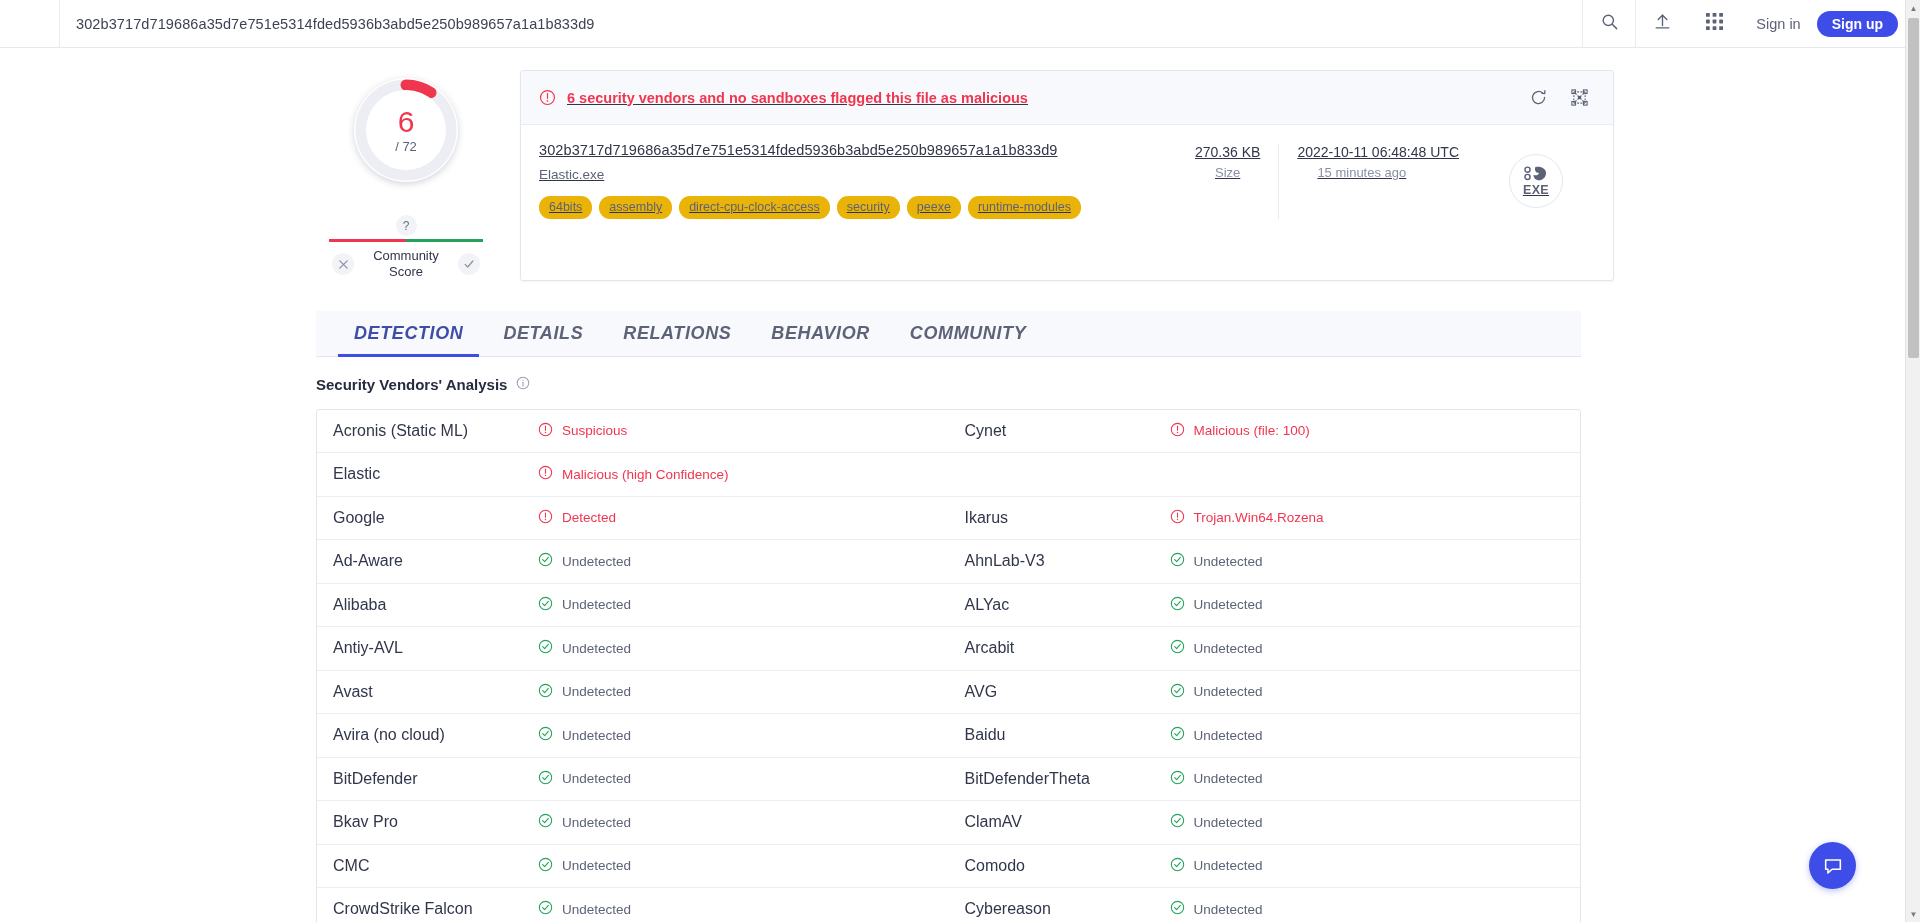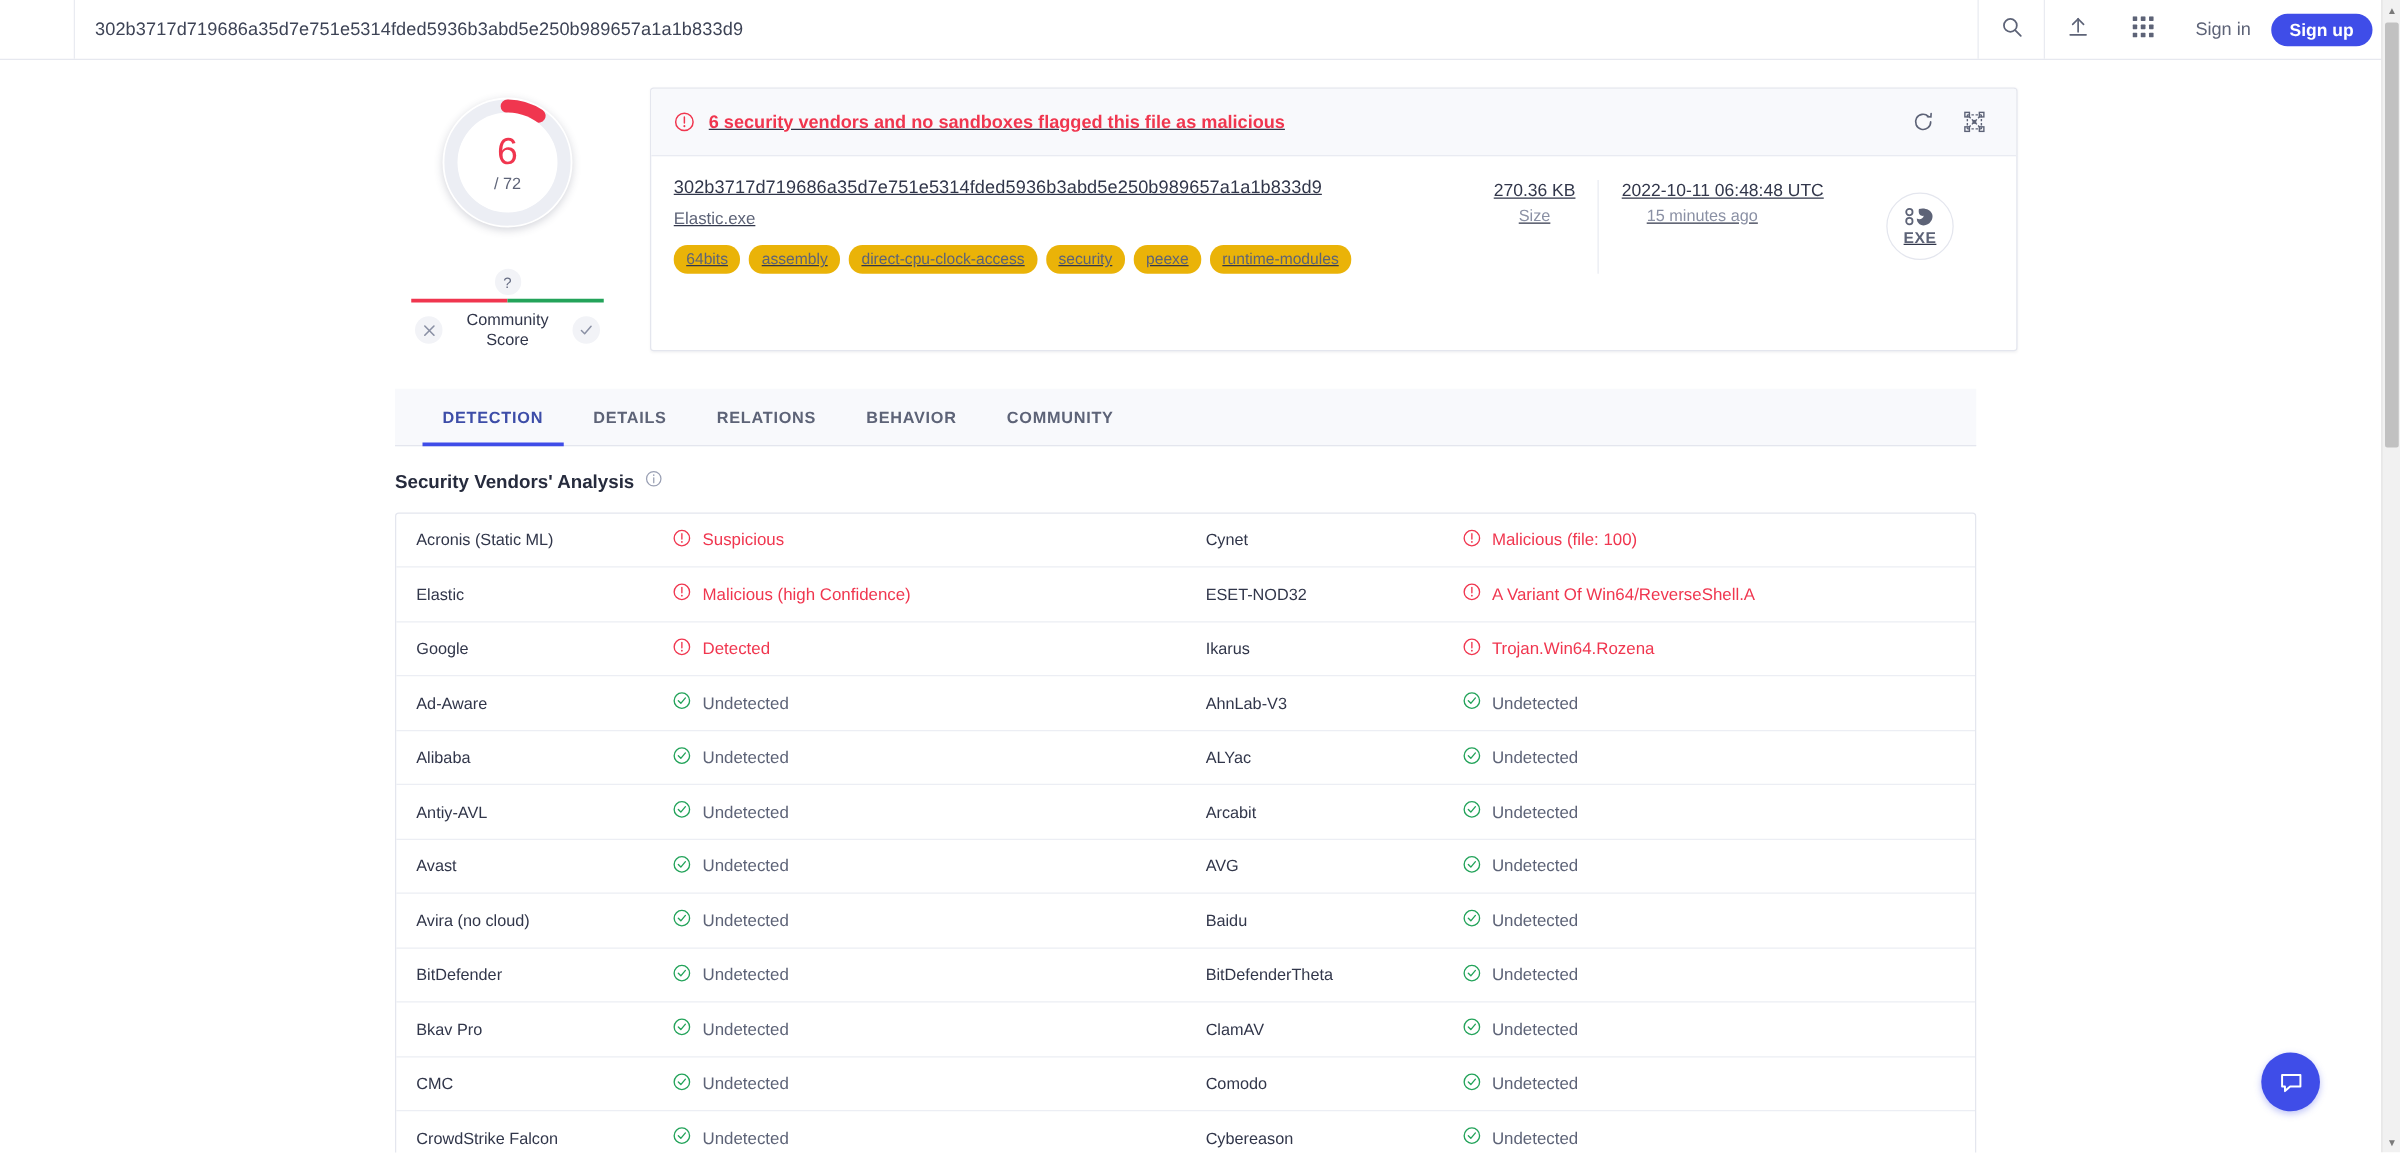--- a/index.html
+++ b/index.html
@@ -181,23 +181,24 @@
   
   .tabs-wrap { margin-left: 316px; width: 1265px; margin-top: 30px; }
   .tabs {
     display: flex; background: #f8f9fc;
     border-bottom: 1px solid #e4e6ee;
     padding: 0 18px;
     height: 46px; align-items: stretch;
   }
   .tab {
     display: flex; align-items: center; justify-content: center;
-    padding: 0 20px; font-size: 13px; font-weight: bold;
+    padding: 0 20px; font-size: 18px; font-weight: bold;
     letter-spacing: .6px; color: #5d6377; cursor: pointer;
     position: relative;
+    font-style: italic;
   }
   .tab.active { color: #3d4da8; }
   .tab.active::after {
     content: ""; position: absolute; left: 4px; right: 4px; bottom: -1px;
     height: 3px; background: #3f4de8;
   }
 
   .section-title-row {
     display: flex; align-items: center; gap: 9px;
     margin: 19px 0 15px 0;
@@ -205,21 +206,21 @@
   .section-title { font-size: 15px; font-weight: bold; color: #262b3d; }
 
   
   .vendors {
     border: 1px solid #e4e6ee; border-radius: 3px;
     background: #fff;
   }
   .v-row { display: flex; border-bottom: 1px solid #eceef4; }
   .v-row:last-child { border-bottom: none; }
   .v-half { width: 50%; display: flex; align-items: center; height: 42.5px; padding-left: 16px; }
-  .v-name { width: 205px; flex: 0 0 205px; font-size: 13px; color: #31364a; }
+  .v-name { width: 205px; flex: 0 0 205px; font-size: 16px; color: #31364a; }
   .v-result { display: flex; align-items: center; gap: 9px; font-size: 13.5px; }
   .v-result.bad { color: #f0364f; }
   .v-result.ok { color: #5d6377; }
 
   
   .chat-fab {
     position: absolute; right: 49px; bottom: 33px;
     width: 47px; height: 47px; border-radius: 50%;
     background: #3f4de8;
     display: flex; align-items: center; justify-content: center;
@@ -455,31 +456,20 @@
             <div class="v-name">Elastic</div>
             <div class="v-result bad">
               <span><svg width="15" height="15" viewBox="0 0 18 18" fill="none" stroke="#f0364f" stroke-width="1.3">
                   <circle cx="9" cy="9" r="7.4"></circle>
                   <line x1="9" y1="4.8" x2="9" y2="9.9" stroke-linecap="round"></line>
                   <circle cx="9" cy="12.6" r=".85" fill="#f0364f" stroke="none"></circle>
                 </svg></span>
               <span>Malicious (high Confidence)</span>
             </div>
           </div>
-          <div class="v-half">
-            <div class="v-name">ESET-NOD32</div>
-            <div class="v-result bad">
-              <span><svg width="15" height="15" viewBox="0 0 18 18" fill="none" stroke="#f0364f" stroke-width="1.3">
-                  <circle cx="9" cy="9" r="7.4"></circle>
-                  <line x1="9" y1="4.8" x2="9" y2="9.9" stroke-linecap="round"></line>
-                  <circle cx="9" cy="12.6" r=".85" fill="#f0364f" stroke="none"></circle>
-                </svg></span>
-              <span>A Variant Of Win64/ReverseShell.A</span>
-            </div>
-          </div>
         </div>
         <div class="v-row">
           <div class="v-half">
             <div class="v-name">Google</div>
             <div class="v-result bad">
               <span><svg width="15" height="15" viewBox="0 0 18 18" fill="none" stroke="#f0364f" stroke-width="1.3">
                   <circle cx="9" cy="9" r="7.4"></circle>
                   <line x1="9" y1="4.8" x2="9" y2="9.9" stroke-linecap="round"></line>
                   <circle cx="9" cy="12.6" r=".85" fill="#f0364f" stroke="none"></circle>
                 </svg></span>

